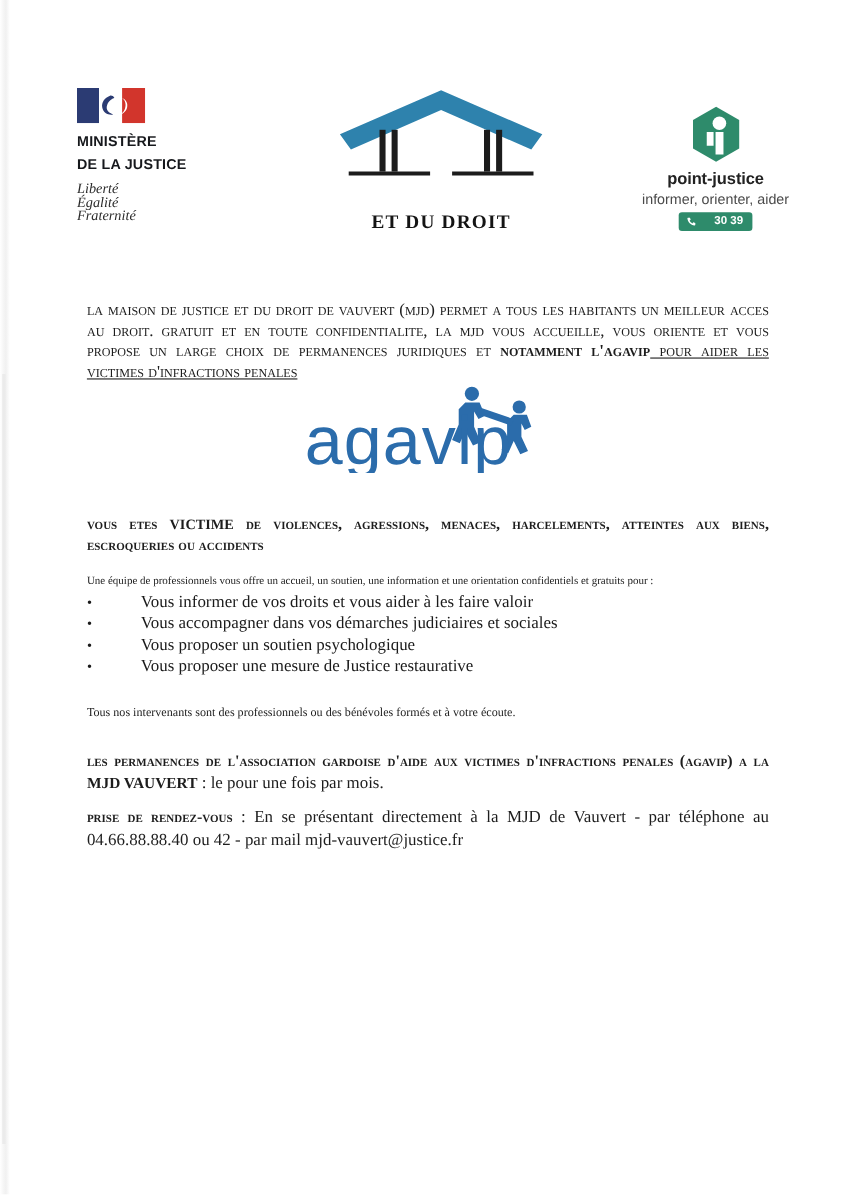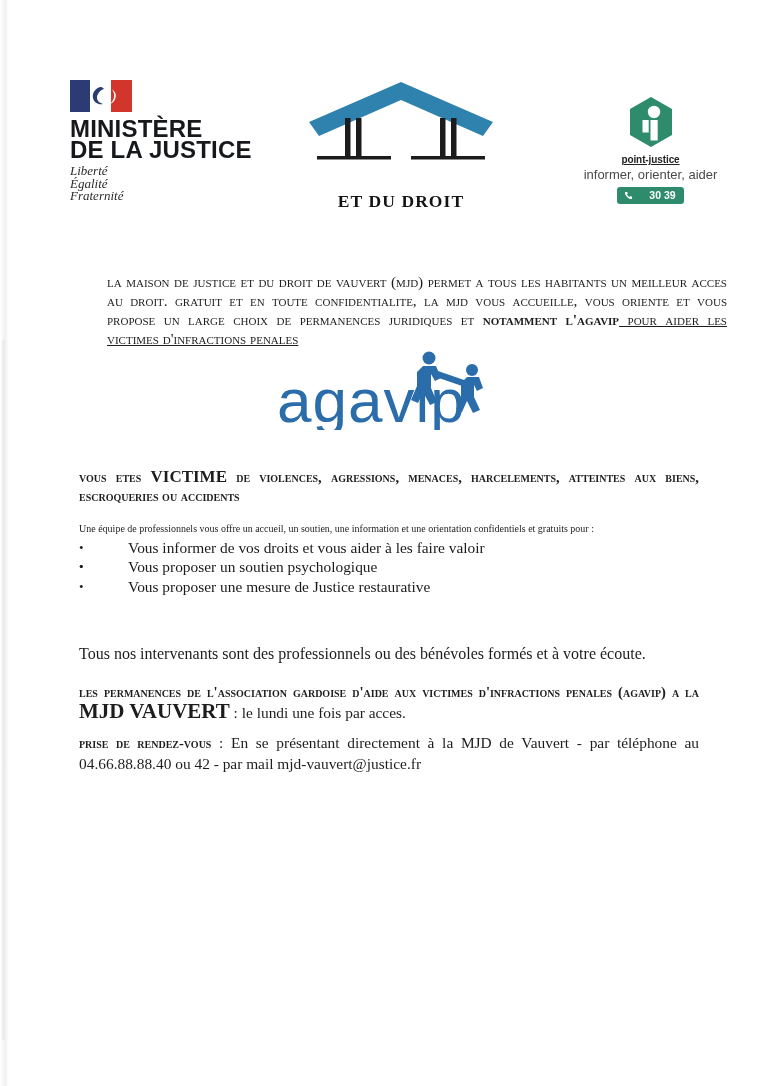--- a/index.html
+++ b/index.html
@@ -43,21 +43,21 @@
 
   
   .ministry { position: absolute; left: 70px; top: 80px; width: 215px; }
   .flag {
     width: 62px; height: 32px;
     display: block;
   }
   .ministry-name {
     font-family: "Liberation Sans", "DejaVu Sans", sans-serif;
     font-weight: 700;
-    font-size: 24px;
+    font-size: 13px;
     line-height: 20.5px;
     letter-spacing: .2px;
     color: #16181c;
     margin-top: 7px;
   }
   .ministry-motto {
     font-family: "Liberation Serif", "DejaVu Serif", serif;
     font-style: italic;
     font-size: 13px;
     line-height: 12.6px;
@@ -77,25 +77,24 @@
     color: #141414;
     margin-top: 4px;
   }
 
   
   .pj { position: absolute; left: 578px; top: 96px; width: 145px; text-align: center; }
   .pj-mark { width: 46px; height: 52px; display: block; margin: 0 auto; }
   .pj-name {
     font-family: "Liberation Sans", "DejaVu Sans", sans-serif;
     font-weight: 700;
-    font-size: 10px;
+    font-size: 15px;
     color: #222;
     margin-top: 6px;
     letter-spacing: -.1px;
-    text-decoration: underline;
   }
   .pj-tag {
     font-family: "Liberation Sans", "DejaVu Sans", sans-serif;
     font-size: 13px;
     color: #4a4a4a;
     margin-top: 2px;
   }
   .pj-phone {
     display: inline-flex;
     align-items: center;
@@ -127,38 +126,37 @@
   .sc-b { font-variant: small-caps; text-transform: lowercase; font-weight: 700; }
   .u { text-decoration: underline; }
 
   #intro-para {
     position: absolute;
     top: 258px;
     left: 0;
     width: 620px;
     font-size: 15.4px;
     line-height: 18.8px;
-    margin-left: 28px;
   }
 
   
   .agavip { position: absolute; top: 348px; left: 196px; width: 230px; height: 82px; }
   .agavip svg { display: block; }
 
   #victim-head {
     position: absolute;
     top: 452px;
     left: 0;
     width: 620px;
     font-weight: 700;
     font-size: 14.6px;
     line-height: 19.5px;
     text-align: justify;
   }
-  #victim-head .big { font-variant: normal; text-transform: none; font-size: 17px; margin-top: 30px; }
+  #victim-head .big { font-variant: normal; text-transform: none; font-size: 13px; margin-top: 30px; }
 
   #team-para {
     position: absolute;
     top: 509px;
     left: 0;
     width: 620px;
     font-size: 10px;
     line-height: 19.2px;
     text-align: justify;
   }
@@ -186,34 +184,34 @@
     text-align: left;
     font-size: 13px;
     line-height: 19.3px;
   }
 
   #volunteers {
     position: absolute;
     top: 628px;
     left: 0;
     width: 620px;
-    font-size: 16px;
+    font-size: 11px;
     line-height: 19px;
   }
 
   #permanence {
     position: absolute;
     top: 668px;
     left: 0;
     width: 620px;
     font-size: 14.6px;
     line-height: 19.4px;
     text-align: justify;
   }
-  #permanence .bigbold { font-variant: normal; text-transform: none; font-weight: 700; font-size: 21px; }
+  #permanence .bigbold { font-variant: normal; text-transform: none; font-weight: 700; font-size: 14px; }
   #permanence .tail { font-variant: normal; text-transform: none; font-weight: 400; font-size: 15.4px; }
 
   #rdv {
     position: absolute;
     top: 718px;
     left: 0;
     width: 620px;
     font-size: 15.4px;
     line-height: 19.4px;
     text-align: justify;
@@ -299,24 +297,24 @@
       <text x="2" y="74" font-family="Liberation Sans, DejaVu Sans, sans-serif" font-size="62" font-weight="400" fill="#2b6cab" letter-spacing="1">agavip</text>
     </svg>
   </div>
 
   <p class="para" id="victim-head"><span class="sc">Vous etes </span><span class="big">VICTIME</span><span class="sc"> de violences, agressions, menaces, harcelements, atteintes aux biens, escroqueries ou accidents</span></p>
 
   <p class="para" id="team-para">Une équipe de professionnels vous offre un accueil, un soutien, une information et une orientation confidentiels et gratuits pour :</p>
 
   <ul class="services">
     <li><span class="bullet">•</span><span>Vous informer de vos droits et vous aider à les faire valoir</span></li>
-    <li><span class="bullet">•</span></li>
+    <li><span class="bullet">•</span><span>Vous accompagner dans vos démarches judiciaires et sociales</span></li>
     <li><span class="bullet">•</span><span>Vous proposer un soutien psychologique</span></li>
     <li><span class="bullet">•</span><span>Vous proposer une mesure de Justice restaurative</span></li>
   </ul>
 
   <p class="para" id="volunteers">Tous nos intervenants sont des professionnels ou des bénévoles formés et à votre écoute.</p>
 
-  <p class="para" id="permanence"><span class="sc-b">Les permanences de l'association gardoise d'aide aux victimes d'infractions penales (agavip) a la </span><span class="bigbold">MJD VAUVERT</span><span class="tail"> : le lundi une fois par acces.</span></p>
+  <p class="para" id="permanence"><span class="sc-b">Les permanences de l'association gardoise d'aide aux victimes d'infractions penales (agavip) a la </span><span class="bigbold">MJD VAUVERT</span><span class="tail"> : le pour une fois par mois.</span></p>
 
   <p class="para" id="rdv"><span class="lead">Prise de rendez-vous</span><span> : En se présentant directement à la MJD de Vauvert - par téléphone au 04.66.88.88.40 ou 42 - par mail mjd-vauvert@justice.fr</span></p>
 
 </div>
 
 </body></html>

